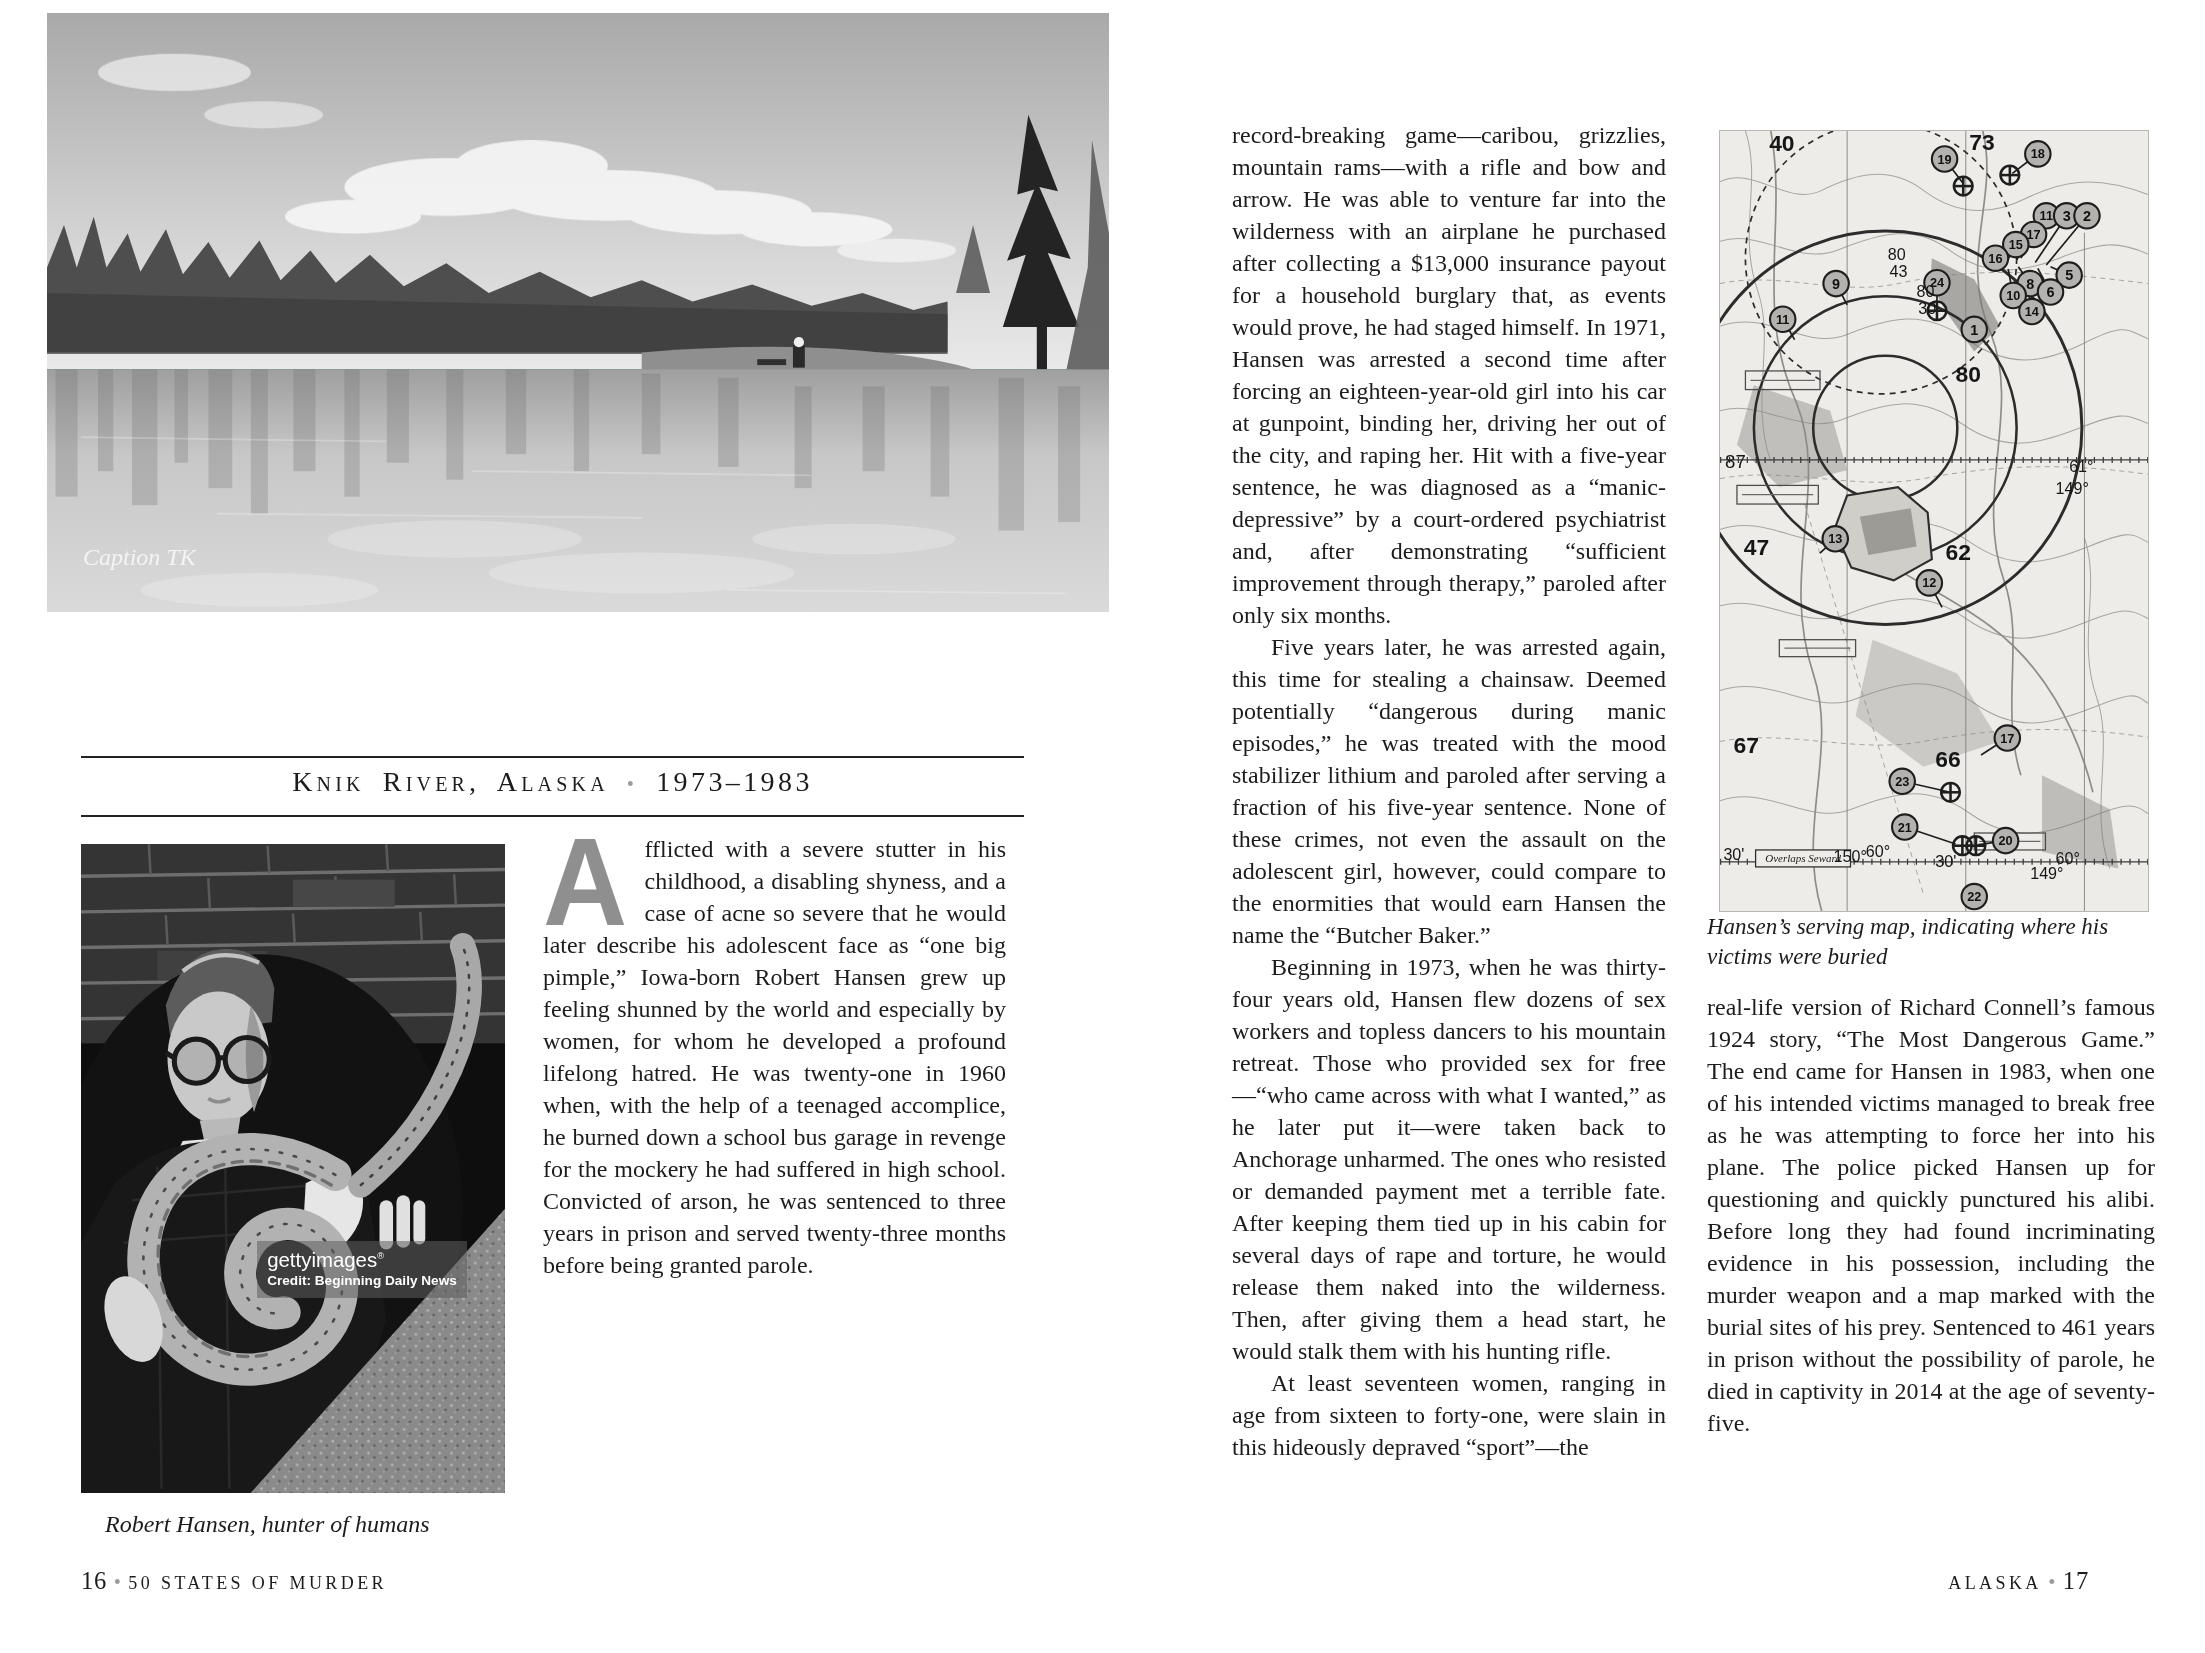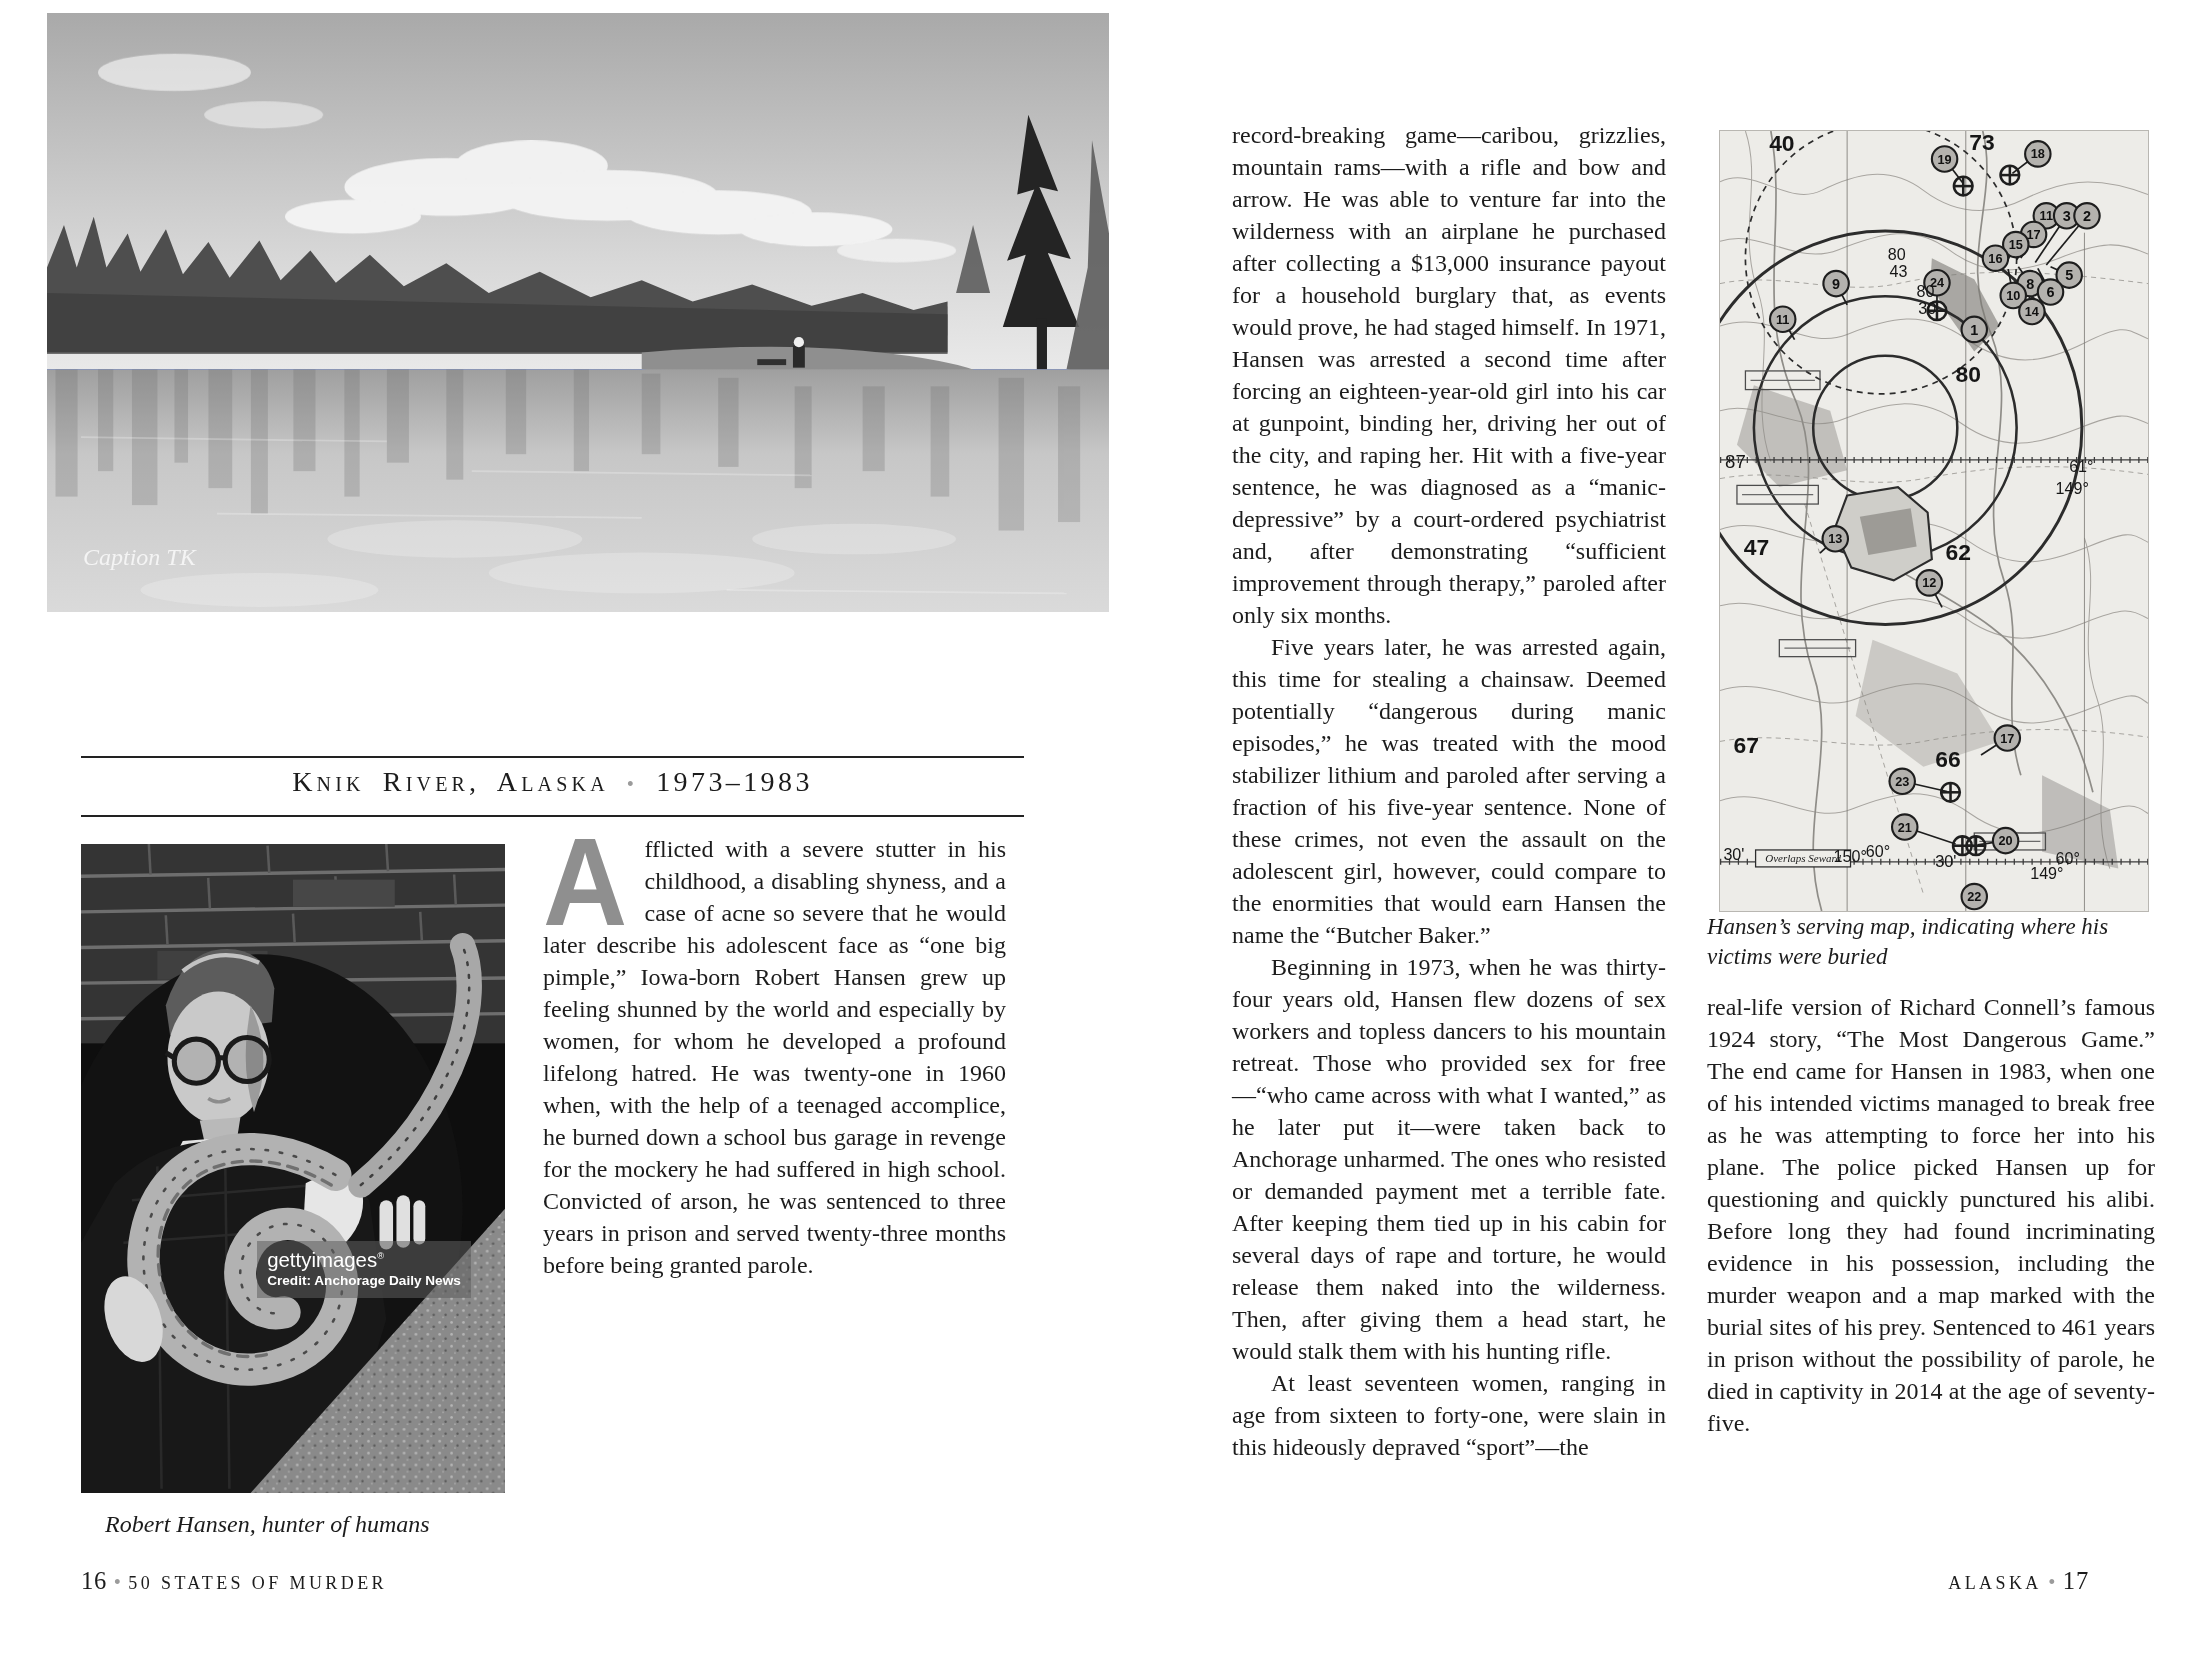--- a/index.html
+++ b/index.html
@@ -1,19 +1,19 @@
 <!DOCTYPE html>
 <html lang="en" style="font-size:13.6px"><head>
 <meta charset="utf-8">
 <style>
   html,body{margin:0;padding:0;background:#ffffff;}
   #spread{position:relative;width:2205px;height:1654px;background:#ffffff;overflow:hidden;
           font-family:"Liberation Serif",serif;color:#1c1c1c;}
   
-  .hero{position:absolute;left:47px;top:12.7px;width:1062px;height:599px;overflow:hidden;background:#1d4ed8;}
+  .hero{position:absolute;left:47px;top:12.7px;width:1062px;height:599px;overflow:hidden;background:#15803d;}
   .hero svg{display:block;width:100%;height:100%;}
   .hero-caption{position:absolute;left:36px;bottom:41px;font-style:italic;font-size:24px;color:#f4f4f4;}
   .title-wrap{position:absolute;left:81px;top:668px;width:943px;text-align:center;}
   .title{font-family:"Liberation Sans",sans-serif;font-weight:800;font-size:51px;letter-spacing:7.6px;word-spacing:13.6px;color:#111;}
   .rule{position:absolute;left:81px;width:943px;height:1.7px;background:#222;}
   .rule.r1{top:756px;} .rule.r2{top:815px;}
   .subtitle{position:absolute;left:81px;top:766px;width:943px;text-align:center;
             font-size:28px;letter-spacing:4.2px;word-spacing:6.8px;color:#1c1c1c;font-variant:small-caps;}
   .subtitle .years{font-variant:normal;letter-spacing:3.4px;}
   .portrait{position:absolute;left:81px;top:844px;width:424px;height:649px;background:#101010;overflow:hidden;}
@@ -221,21 +221,21 @@
 
       <ellipse cx="62" cy="560" rx="32" ry="52" fill="#d8d8d8" transform="rotate(-18 62 560)"></ellipse>
       <g fill="#e0e0e0">
         <rect x="352" y="420" width="16" height="58" rx="8"></rect>
         <rect x="372" y="414" width="16" height="62" rx="8"></rect>
         <rect x="392" y="420" width="14" height="52" rx="7"></rect>
       </g>
     </svg>
     <div class="getty">
       <div class="brand"><b>getty</b><span>images</span><span class="reg">®</span></div>
-      <div class="credit">Credit: Anchorage Daily News</div>
+      <div class="credit">Credit: Beginning Daily News</div>
     </div>
   </div>
   <div class="portrait-caption">Robert Hansen, hunter of humans</div>
 
   <div class="bodycol" id="left-body">
     <p><span class="dropcap">A</span><span>fflicted with a severe stutter in his childhood, a disabling shyness, and a case of acne so severe that he would later describe his adolescent face as “one big pimple,” Iowa-born Robert Hansen grew up feeling shunned by the world and especially by women, for whom he developed a profound lifelong hatred. He was twenty-one in 1960 when, with the help of a teenaged accomplice, he burned down a school bus garage in revenge for the mockery he had suffered in high school. Convicted of arson, he was sentenced to three years in prison and served twenty-three months before being granted parole.</span></p>
   </div>
 
   <div class="footer" id="left-footer">
     <span class="pg">16</span>

